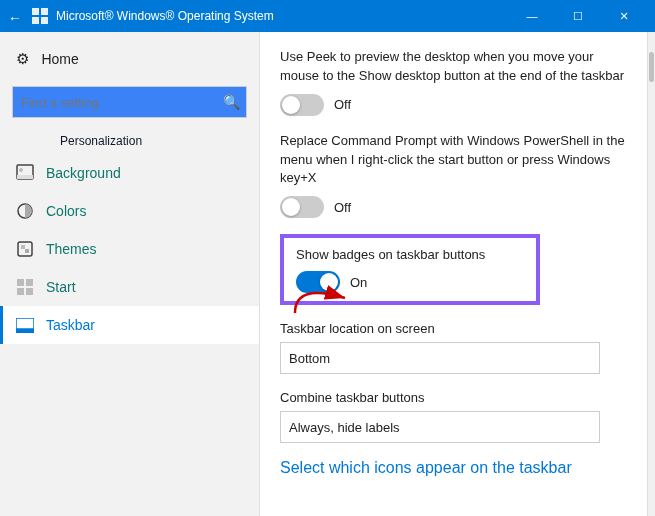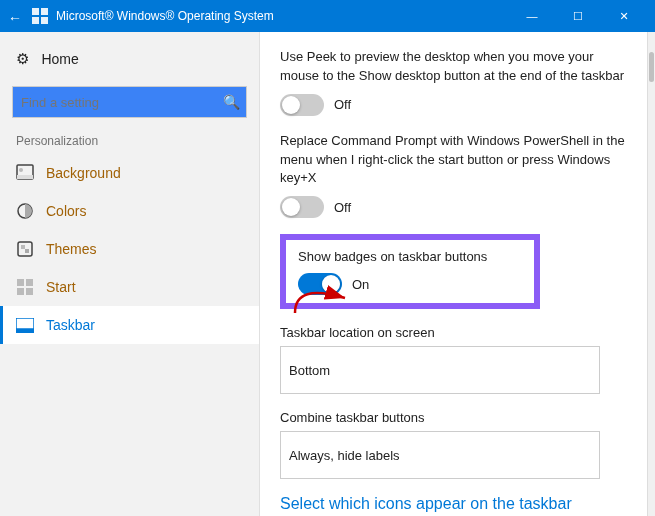--- a/index.html
+++ b/index.html
@@ -87,31 +87,32 @@
       position: absolute;
       right: 6px;
       top: 50%;
       transform: translateY(-50%);
       color: #666;
       font-size: 14px;
       cursor: pointer;
     }
     .sidebar-section-label {
       font-size: 12px;
-      color: #737373;
+      color: #0f172a;
       padding: 4px 16px 6px 16px;
       font-weight: 400;
+      margin-left: 44px;
     }
     .nav-item {
       display: flex;
       align-items: center;
       padding: 10px 16px;
       gap: 12px;
       font-size: 14px;
-      color: #a16207;
+      color: #0f766e;
       cursor: pointer;
     }
     .nav-item.active {
       background: #fff;
       color: #0078d7;
       border-left: 3px solid #0078d7;
       padding-left: 13px;
     }
     .nav-icon {
       width: 18px;
@@ -183,21 +184,21 @@
       color: #222;
     }
 
     .setting-group-label {
       font-size: 13px;
       color: #222;
       margin-bottom: 6px;
     }
     .dropdown-box {
       border: 1px solid #ccc;
-      height: 48px;
+      height: 32px;
       display: flex;
       align-items: center;
       padding: 0 8px;
       font-size: 13px;
       color: #222;
       background: #fff;
       width: 320px;
       margin-bottom: 14px;
       cursor: pointer;
     }
@@ -331,21 +332,21 @@
         <div class="toggle">
           <div class="toggle-track">
             <div class="toggle-thumb"></div>
           </div>
         </div>
         <span class="toggle-label">Off</span>
       </div>
     </div>
 
     <div class="content-section" style="position:relative;">
-      <div style="border: 6px solid #8b5cf6; padding: 8px 12px; display: inline-block; min-width: 260px;">
+      <div style="border: 4px solid #8b5cf6; padding: 8px 12px; display: inline-block; min-width: 260px;">
         <div class="setting-desc" style="margin-bottom:6px;">Show badges on taskbar buttons</div>
         <div class="toggle-row" style="margin-bottom:0;">
           <div class="toggle">
             <div class="toggle-track on">
               <div class="toggle-thumb"></div>
             </div>
           </div>
           <span class="toggle-label">On</span>
         </div>
       </div>

